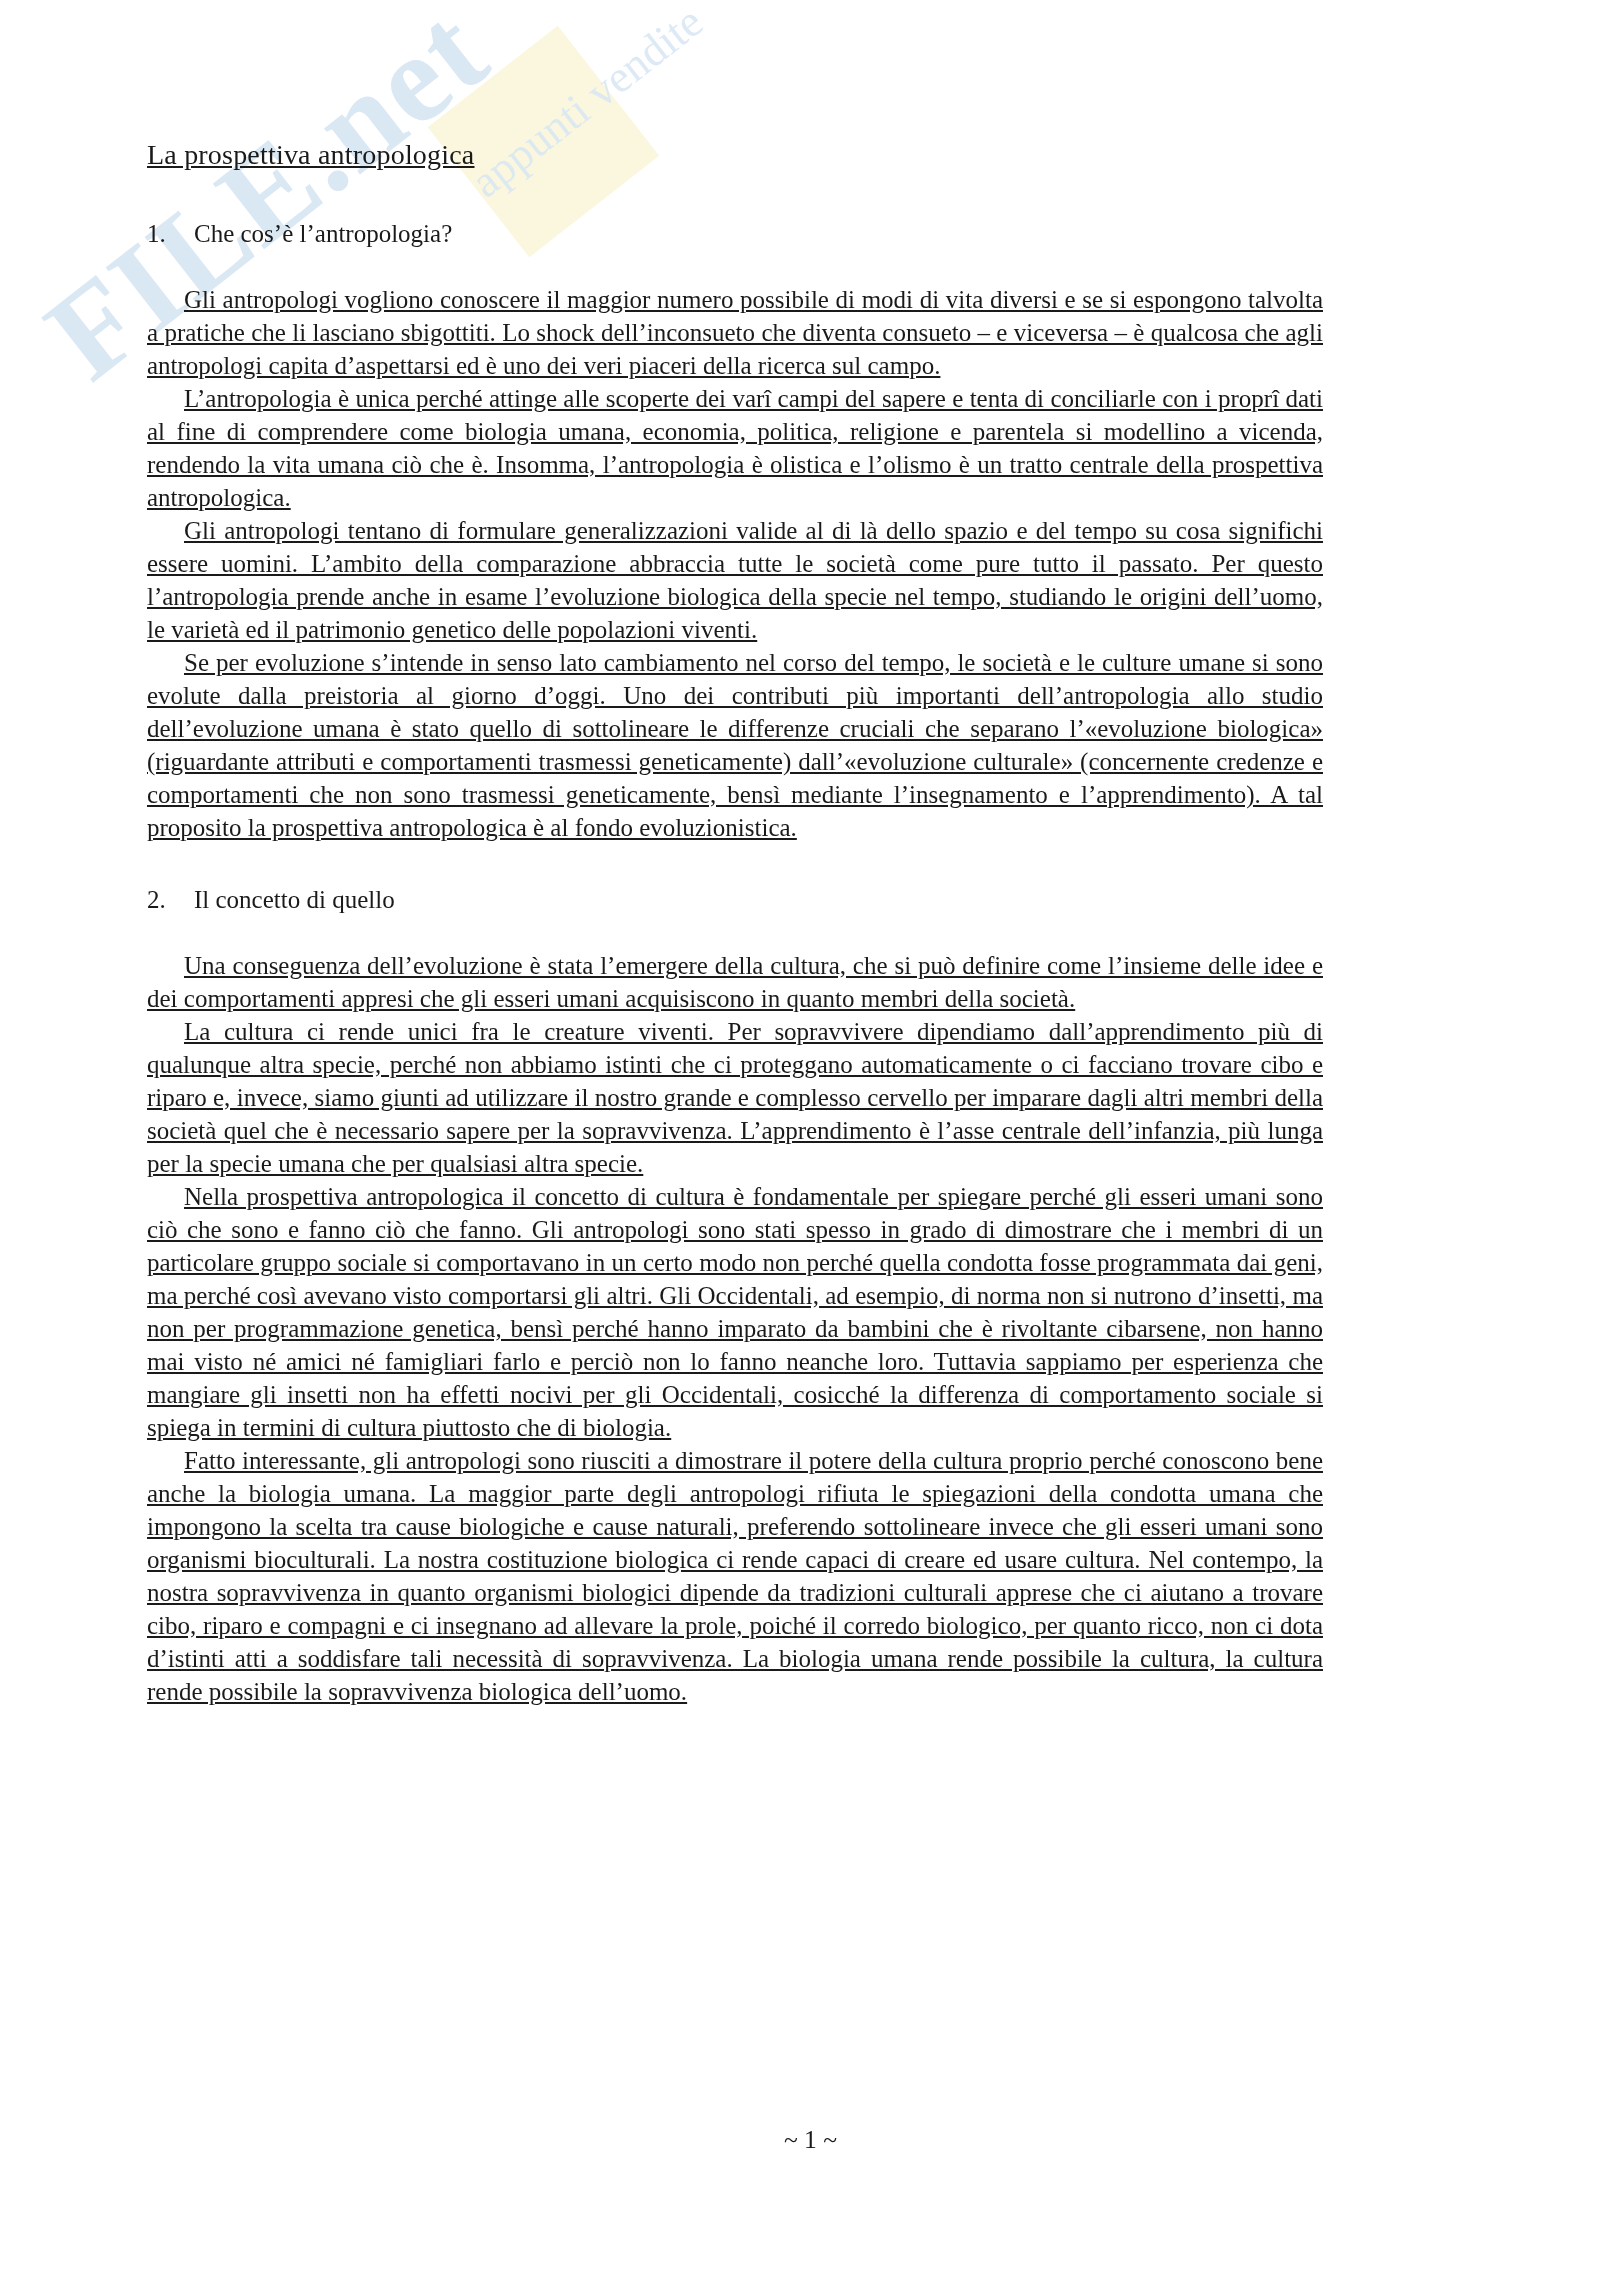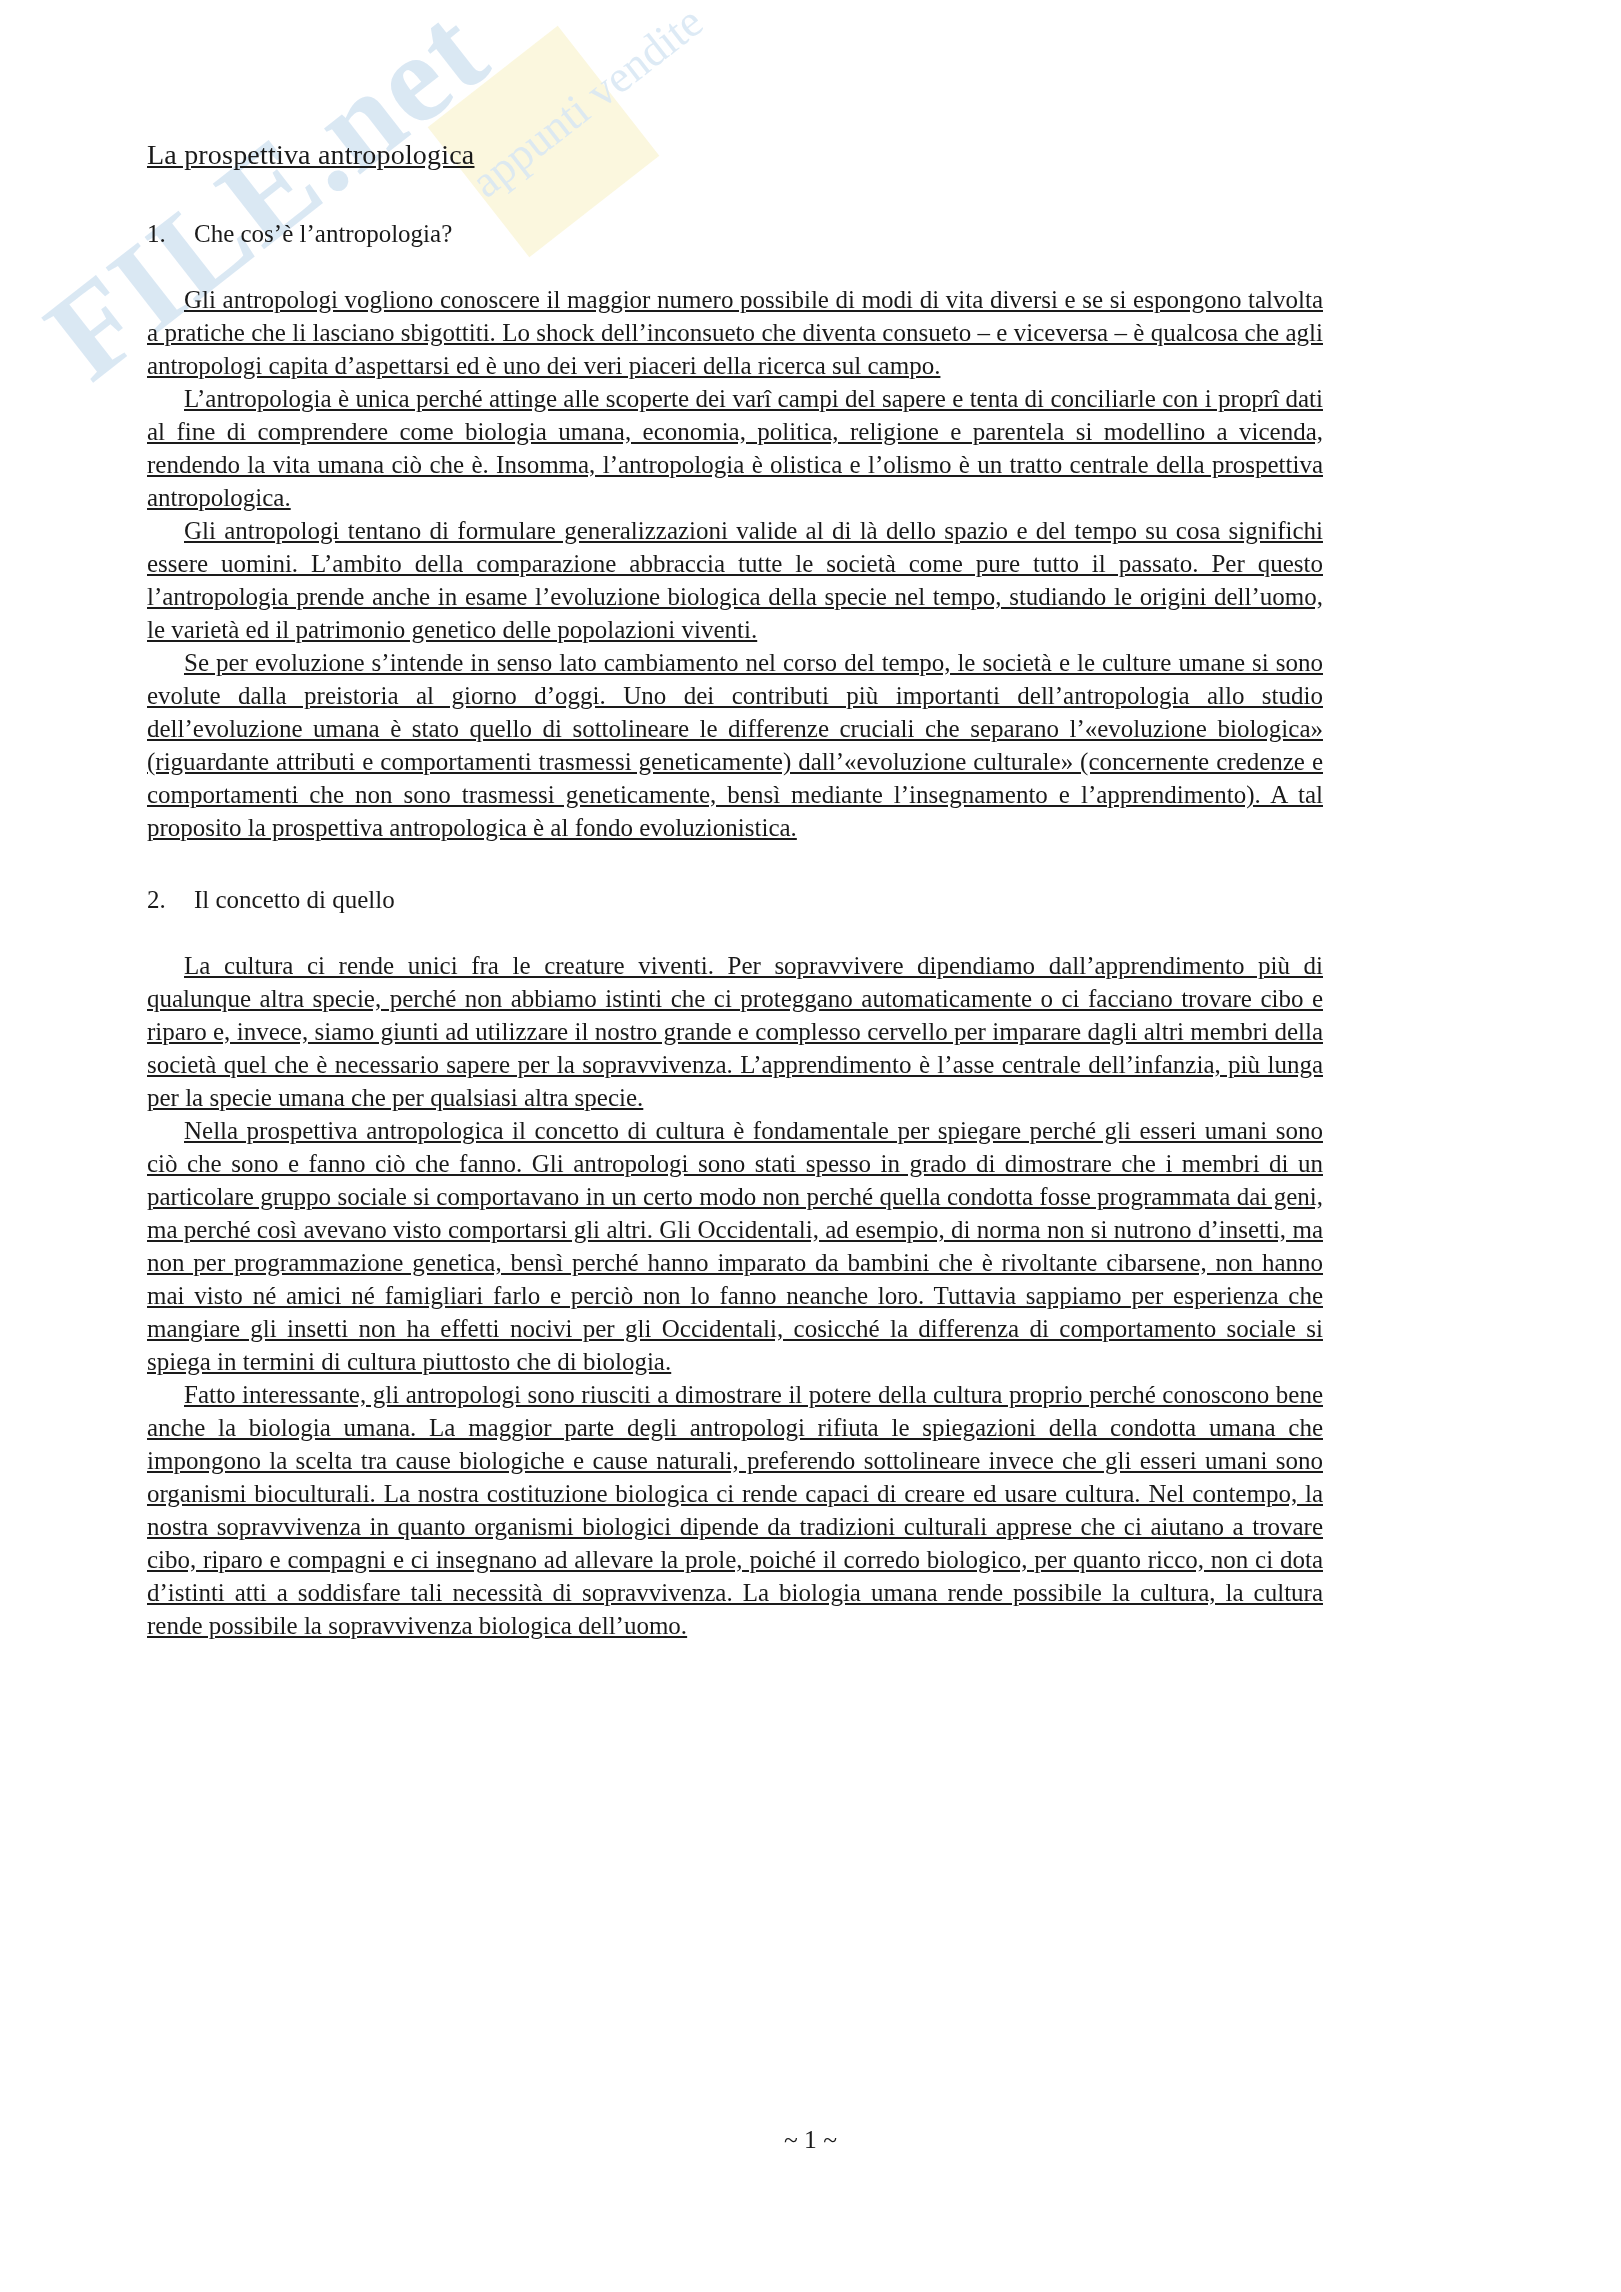--- a/index.html
+++ b/index.html
@@ -146,20 +146,21 @@
       <p class="para">Gli antropologi tentano di formulare generalizzazioni valide al di là dello spazio e del tempo su cosa significhi essere uomini. L’ambito della comparazione abbraccia tutte le società come pure tutto il passato. Per questo l’antropologia prende anche in esame l’evoluzione biologica della specie nel tempo, studiando le origini dell’uomo, le varietà ed il patrimonio genetico delle popolazioni viventi.</p>
       <p class="para">Se per evoluzione s’intende in senso lato cambiamento nel corso del tempo, le società e le culture umane si sono evolute dalla preistoria al giorno d’oggi. Uno dei contributi più importanti dell’antropologia allo studio dell’evoluzione umana è stato quello di sottolineare le differenze cruciali che separano l’«evoluzione biologica» (riguardante attributi e comportamenti trasmessi geneticamente) dall’«evoluzione culturale» (concernente credenze e comportamenti che non sono trasmessi geneticamente, bensì mediante l’insegnamento e l’apprendimento). A tal proposito la prospettiva antropologica è al fondo evoluzionistica.</p>
     </div>
 
     <div class="section-heading gap-before">
       <span class="num">2.</span>
       <span>Il concetto di quello</span>
     </div>
 
     <div class="blk">
+      <p class="para">Una conseguenza dell’evoluzione è stata l’emergere della cultura, che si può definire come l’insieme delle idee e dei comportamenti appresi che gli esseri umani acquisiscono in quanto membri della società.</p>
       <p class="para">La cultura ci rende unici fra le creature viventi. Per sopravvivere dipendiamo dall’apprendimento più di qualunque altra specie, perché non abbiamo istinti che ci proteggano automaticamente o ci facciano trovare cibo e riparo e, invece, siamo giunti ad utilizzare il nostro grande e complesso cervello per imparare dagli altri membri della società quel che è necessario sapere per la sopravvivenza. L’apprendimento è l’asse centrale dell’infanzia, più lunga per la specie umana che per qualsiasi altra specie.</p>
       <p class="para">Nella prospettiva antropologica il concetto di cultura è fondamentale per spiegare perché gli esseri umani sono ciò che sono e fanno ciò che fanno. Gli antropologi sono stati spesso in grado di dimostrare che i membri di un particolare gruppo sociale si comportavano in un certo modo non perché quella condotta fosse programmata dai geni, ma perché così avevano visto comportarsi gli altri. Gli Occidentali, ad esempio, di norma non si nutrono d’insetti, ma non per programmazione genetica, bensì perché hanno imparato da bambini che è rivoltante cibarsene, non hanno mai visto né amici né famigliari farlo e perciò non lo fanno neanche loro. Tuttavia sappiamo per esperienza che mangiare gli insetti non ha effetti nocivi per gli Occidentali, cosicché la differenza di comportamento sociale si spiega in termini di cultura piuttosto che di biologia.</p>
       <p class="para">Fatto interessante, gli antropologi sono riusciti a dimostrare il potere della cultura proprio perché conoscono bene anche la biologia umana. La maggior parte degli antropologi rifiuta le spiegazioni della condotta umana che impongono la scelta tra cause biologiche e cause naturali, preferendo sottolineare invece che gli esseri umani sono organismi bioculturali. La nostra costituzione biologica ci rende capaci di creare ed usare cultura. Nel contempo, la nostra sopravvivenza in quanto organismi biologici dipende da tradizioni culturali apprese che ci aiutano a trovare cibo, riparo e compagni e ci insegnano ad allevare la prole, poiché il corredo biologico, per quanto ricco, non ci dota d’istinti atti a soddisfare tali necessità di sopravvivenza. La biologia umana rende possibile la cultura, la cultura rende possibile la sopravvivenza biologica dell’uomo.</p>
     </div>
 
   </div>
 
   <div class="footer">~ 1 ~</div>
 
 </div>

